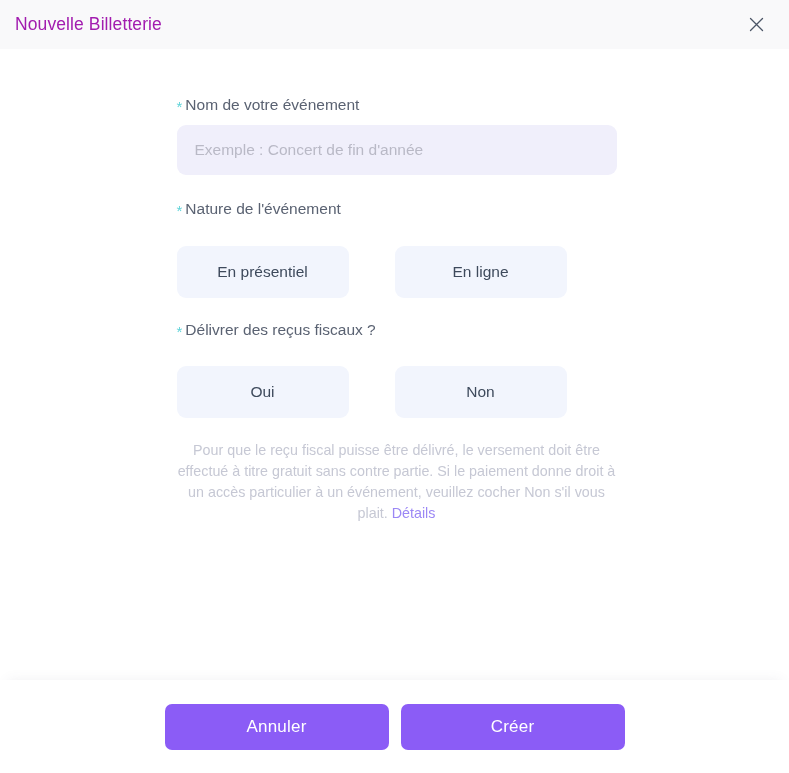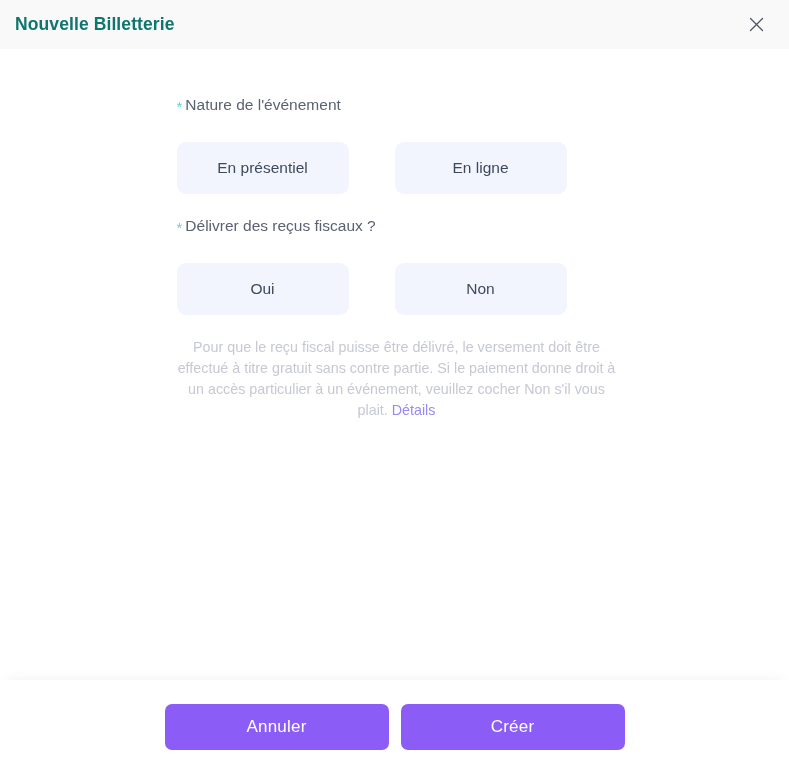--- a/index.html
+++ b/index.html
@@ -27,22 +27,22 @@
     height: 49px;
     flex: 0 0 49px;
     background: #f9f9fa;
     display: flex;
     align-items: center;
     justify-content: space-between;
     padding: 0 20px 0 15px;
   }
   .modal-title {
     font-size: 17.5px;
-    color: #0f766e;
-    font-weight: 700;
+    color: #a21caf;
+    font-weight: 400;
     letter-spacing: .1px;
     white-space: nowrap;
   }
   .close-btn {
     width: 26px;
     height: 26px;
     display: flex;
     align-items: center;
     justify-content: center;
     cursor: pointer;
@@ -177,20 +177,26 @@
     <button class="close-btn" aria-label="close">
       <svg width="15" height="15" viewBox="0 0 15 15" fill="none" aria-hidden="true">
         <path d="M1.5 1.5 L13.5 13.5 M13.5 1.5 L1.5 13.5" stroke="currentColor" stroke-width="1.3" stroke-linecap="round"></path>
       </svg>
     </button>
   </div>
 
   <div class="modal-body">
     <div class="form-wrap">
 
+      <div class="field-group">
+        <div class="field-label">
+          <span class="req-star">*</span><span>Nom de votre événement</span>
+        </div>
+        <input class="text-input" type="text" placeholder="Exemple : Concert de fin d'année" style="">
+      </div>
 
 
       <div>
         <div class="field-label">
           <span class="req-star">*</span><span>Nature de l'événement</span>
         </div>
         <div class="choice-row">
           <button class="choice-btn">En présentiel</button>
           <button class="choice-btn">En ligne</button>
         </div>

